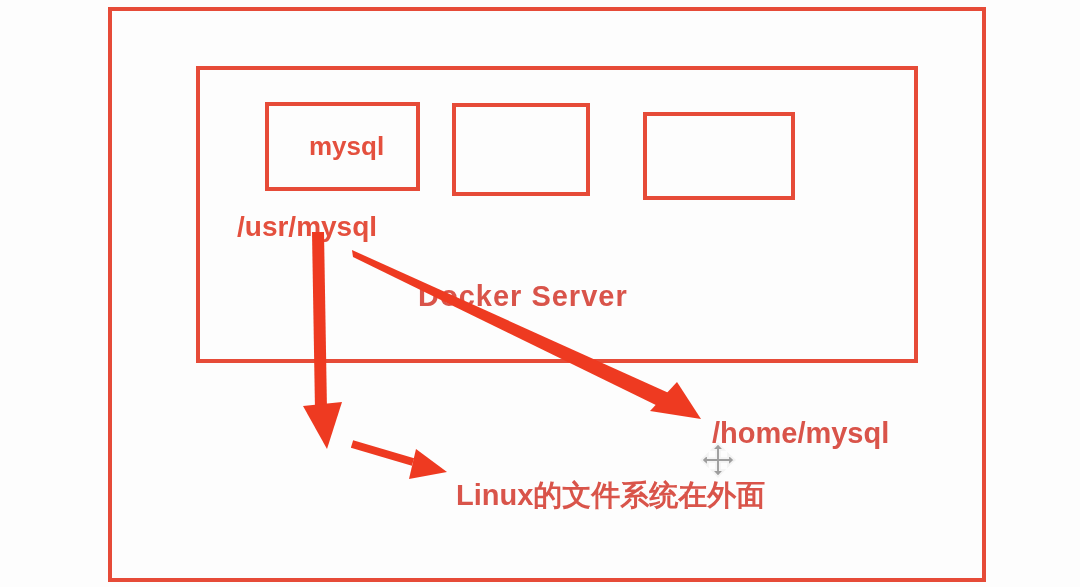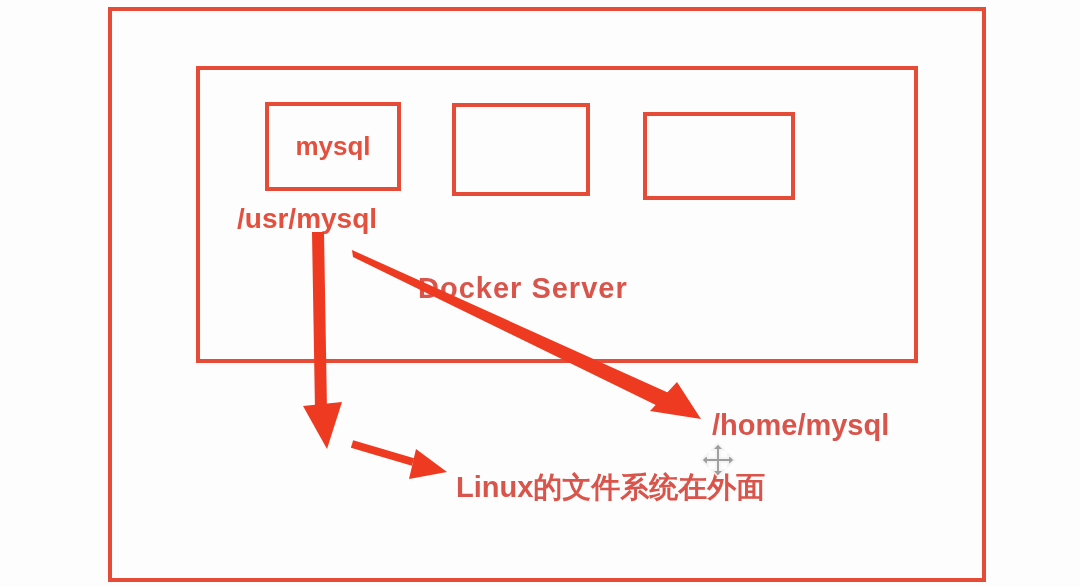--- a/index.html
+++ b/index.html
@@ -14,26 +14,26 @@
   body{
     width:1080px;height:587px;
     background:var(--background);
     font-family:"Liberation Sans", sans-serif;
     overflow:hidden;
   }
   .canvas{position:relative;width:1080px;height:587px;background:var(--background);}
   .rect{position:absolute;border:4px solid var(--border);background:transparent;}
   .outer-rect{left:108px;top:7px;width:878px;height:575px;}
   .inner-rect{left:196px;top:66px;width:722px;height:297px;}
-  .box1{left:265px;top:102px;width:136px;height:89px;
-        display:flex;flex-direction:column;align-items:center;justify-content:center;
-        color:var(--box-text);font-weight:bold;font-size:26px;line-height:29px;}
+  .box1{left:265px;top:102px;width:155px;height:89px;
+        display:flex;flex-direction:column;align-items:flex-start;justify-content:center;
+        color:var(--box-text);font-weight:bold;font-size:26px;line-height:29px;padding-left:40px;}
   .box2{left:452px;top:103px;width:138px;height:93px;}
   .box3{left:643px;top:112px;width:152px;height:88px;}
-  .label{position:absolute;color:var(--text);font-weight:bold;white-space:nowrap;}
+  .label{position:absolute;color:var(--text);font-weight:bold;white-space:nowrap;margin-top:8px;}
   .usr-path{left:237px;top:203px;font-size:28px;color:var(--box-text);}
   .docker-server{left:418px;top:272px;font-size:29px;letter-spacing:1px;}
   .home-path{left:712px;top:409px;font-size:29px;}
   .linux-note{left:456px;top:468px;font-size:29px;}
   .arrow-layer{position:absolute;left:0;top:0;width:1080px;height:587px;pointer-events:none;}
   .arrow-layer .stroke{stroke:var(--arrow);}
   .arrow-layer .fill{fill:var(--arrow);}
   .move-cursor{position:absolute;left:696px;top:441px;width:44px;height:38px;opacity:.85;}
   .move-cursor path{fill:var(--cursor);stroke:#f2f2f2;stroke-width:1.2;}
 </style>

